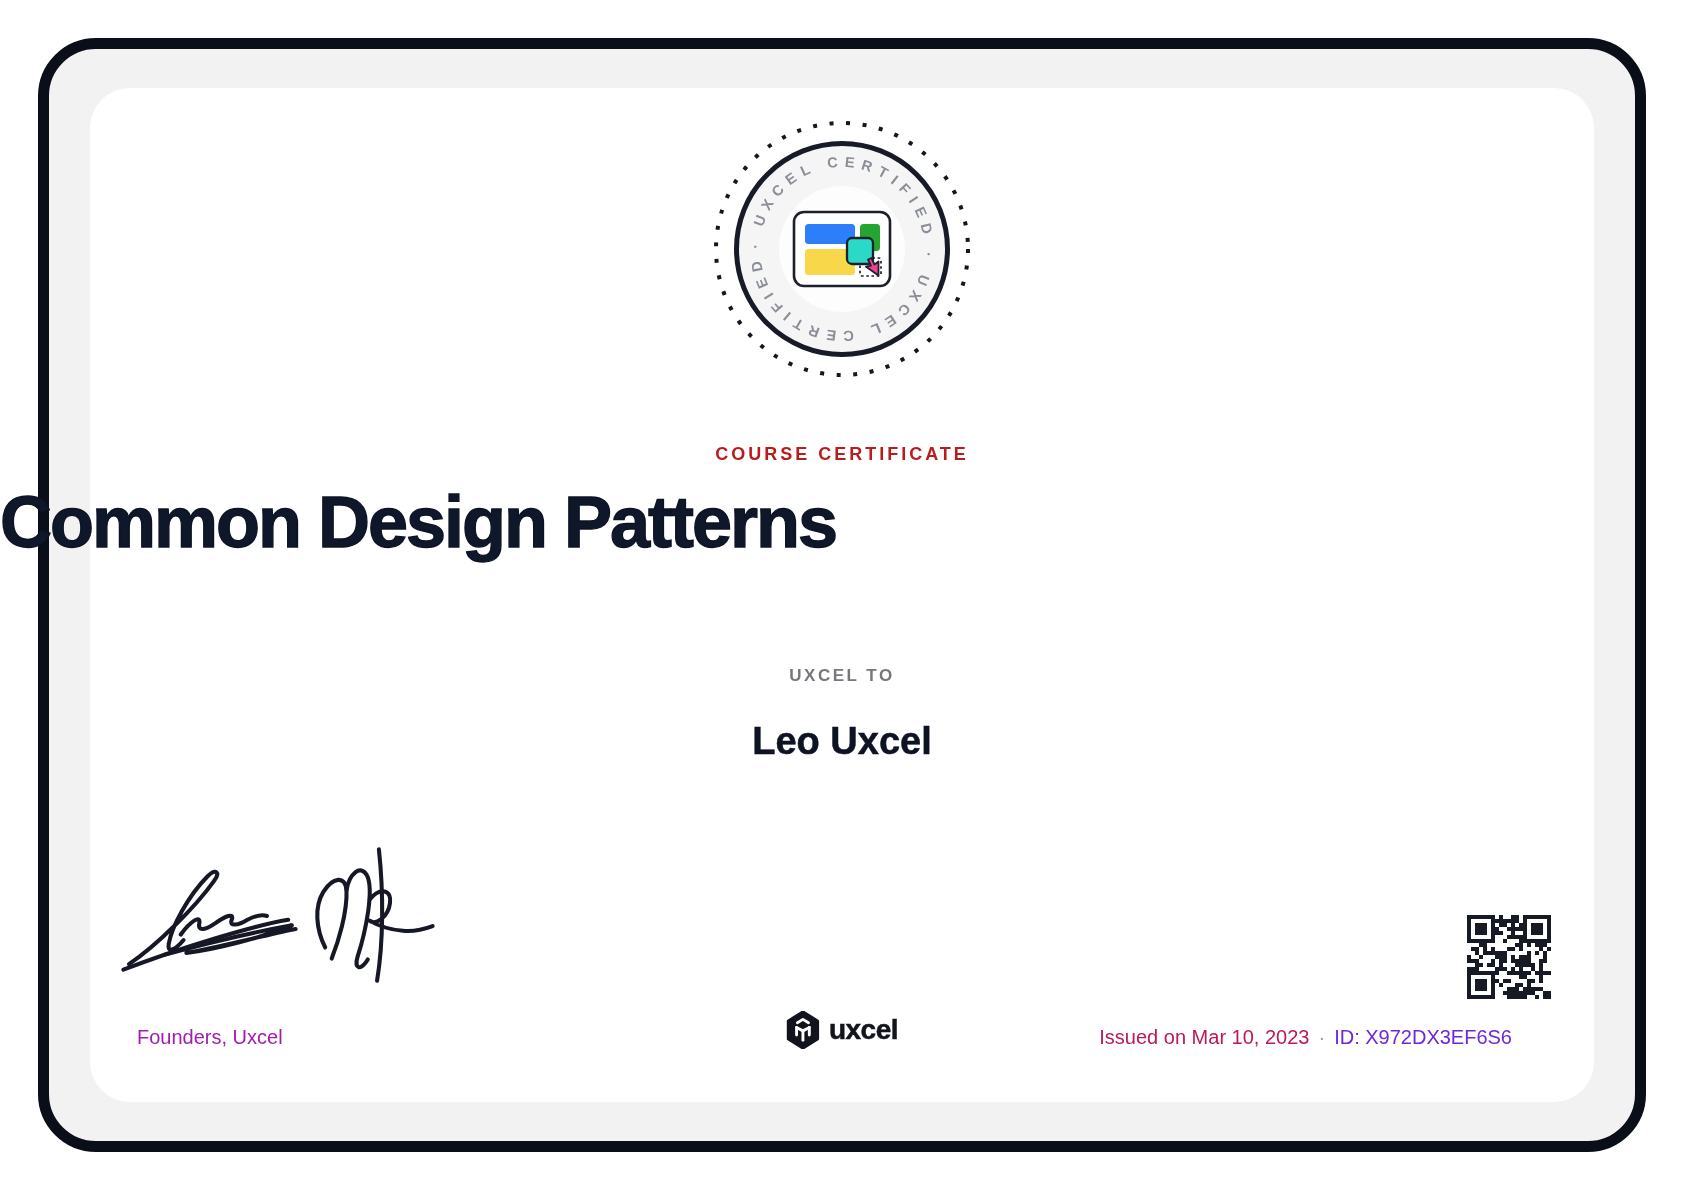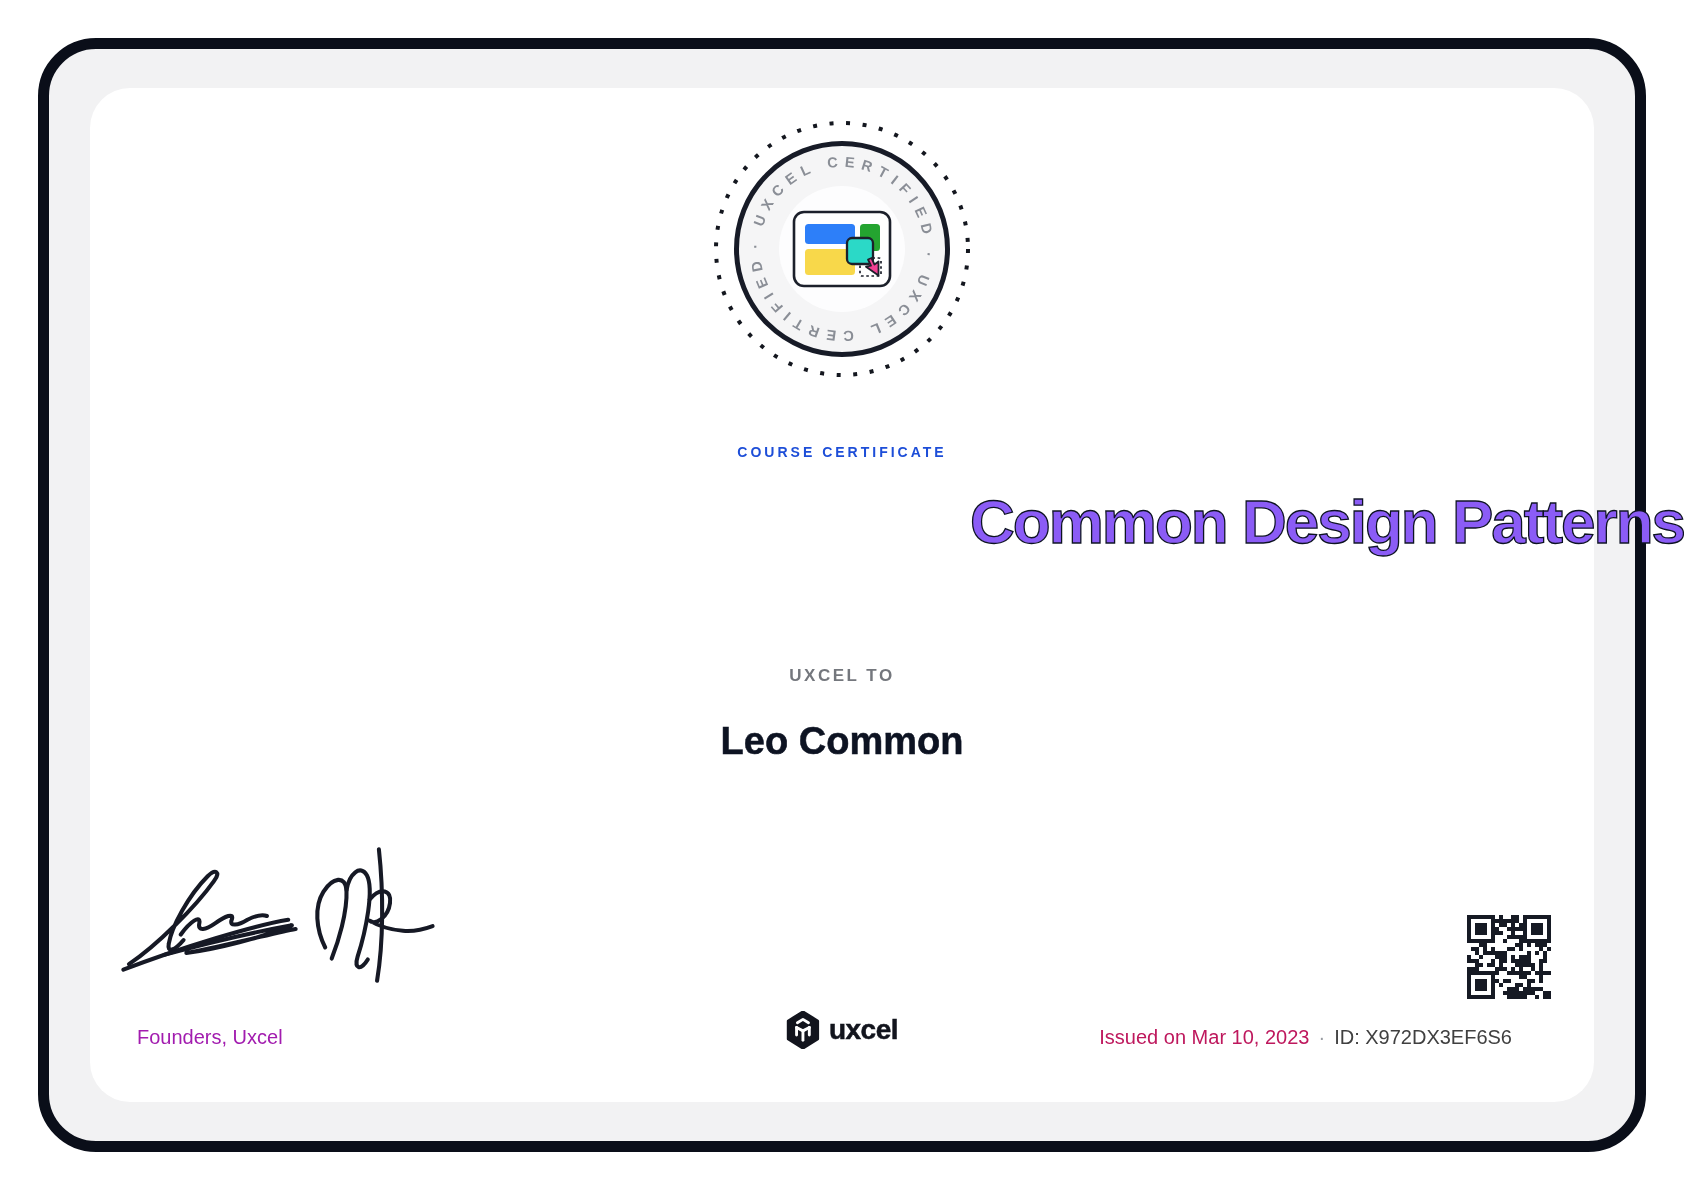--- a/index.html
+++ b/index.html
@@ -7,42 +7,42 @@
         font-family:"Liberation Sans", sans-serif;}
   
   .frame{position:absolute;left:38px;top:38px;right:38px;bottom:38px;
          border:11px solid #0a0e19;border-radius:58px;background:#f2f2f3;}
   .panel{position:absolute;left:90px;top:88px;right:90px;bottom:88px;
          border-radius:40px;background:#ffffff;}
   
   .seal{position:absolute;left:711px;top:118px;width:262px;height:262px;}
   
   .kicker{position:absolute;left:0;top:444px;width:100%;text-align:center;
-          font-size:14px;font-weight:700;letter-spacing:3px;color:#1d4ed8;}
-  .title{position:absolute;left:0;top:468px;width:100%;text-align:right;
-         font-size:62px;line-height:108px;font-weight:800;color:#8b5cf6;
+          font-size:18px;font-weight:700;letter-spacing:3px;color:#b91c1c;}
+  .title{position:absolute;left:0;top:468px;width:100%;text-align:left;
+         font-size:72px;line-height:108px;font-weight:800;color:#0f172a;
          letter-spacing:-2px;-webkit-text-stroke:1.3px #0d1322;}
   .issued-to{position:absolute;left:0;top:666px;width:100%;text-align:center;
           font-size:17px;font-weight:700;letter-spacing:2.5px;color:#74777d;}
   .recipient{position:absolute;left:0;top:720px;width:100%;text-align:center;
           font-size:38px;font-weight:700;color:#0d1322;-webkit-text-stroke:.5px #0d1322;}
   .description{position:absolute;left:0;top:837px;width:100%;text-align:center;
           font-size:20.5px;line-height:35px;color:#70747b;}
   
   .signatures{position:absolute;left:116px;top:838px;width:324px;height:158px;}
   .founders{position:absolute;left:137px;top:1026px;font-size:20px;color:#a21caf;}
   .brand{position:absolute;left:50%;top:1011px;transform:translateX(-50%);
          display:flex;align-items:center;gap:9px;}
   .brand-word{font-size:28px;font-weight:800;color:#12141d;letter-spacing:-.5px;
          -webkit-text-stroke:.5px #12141d;}
   .qr{position:absolute;left:1467px;top:915px;width:84px;height:84px;}
   .issue-line{position:absolute;right:172px;top:1026px;font-size:20px;white-space:nowrap;}
   .issue-date{color:#be185d;}
   .issue-sep{color:#9a9da3;padding:0 9px;}
-  .issue-id{color:#404040;}
+  .issue-id{color:#6d28d9;}
   svg{display:block;}
 </style>
 </head>
 <body>
 
 <div class="page">
   <div class="frame"></div>
   <div class="panel"></div>
 
   <div class="seal">
@@ -65,21 +65,21 @@
         <rect x="66" y="46" width="21" height="18" rx="2" fill="#ffffff" stroke="#1c202b" stroke-width="1.7" stroke-dasharray="2.6 2.6"></rect>
         <rect x="53" y="26" width="26" height="26" rx="5" stroke="#1c202b" stroke-width="2.3" fill="#2bd9c7"></rect>
         <path d="M0 0 L0 14 L4 11 L7 17.5 L10.5 16 L7.5 9.8 L12.5 8.8 Z" transform="translate(84.5,63.5) rotate(180)" stroke="#1c202b" stroke-width="1.8" stroke-linejoin="round" fill="#f23f92"></path>
       </g>
     </svg>
   </div>
 
   <div class="kicker">COURSE CERTIFICATE</div>
   <div class="title">Common Design Patterns</div>
   <div class="issued-to">UXCEL TO</div>
-  <div class="recipient">Leo Common</div>
+  <div class="recipient">Leo Uxcel</div>
 
   <div class="signatures">
     <svg viewBox="0 0 350 168" width="324" height="156" fill="none" stroke="#161925" stroke-width="4.4" stroke-linecap="round" stroke-linejoin="round">
       <path d="M14 136 C44 116 86 74 106 46 C113 37 108 32 99 41 C78 62 60 96 57 114 C55 124 63 122 73 110"></path>
       <path d="M70 104 C80 90 92 82 90 92 C88 101 97 99 107 92 C118 84 128 80 125 88 C122 96 132 94 142 88 C150 84 158 82 163 84"></path>
       <path d="M8 142 C70 118 150 94 186 88"></path>
       <path d="M52 126 C110 110 168 98 190 94 C156 108 108 120 76 124 C128 114 172 102 194 98"></path>
       <path d="M226 118 C216 98 214 74 224 58 C234 42 248 40 249 56 C250 80 240 112 233 130"></path>
       <path d="M249 56 C252 38 264 28 271 40 C279 55 270 100 261 128 C257 141 264 144 272 131"></path>
       <path d="M284 12 C289 58 289 112 282 154"></path>

